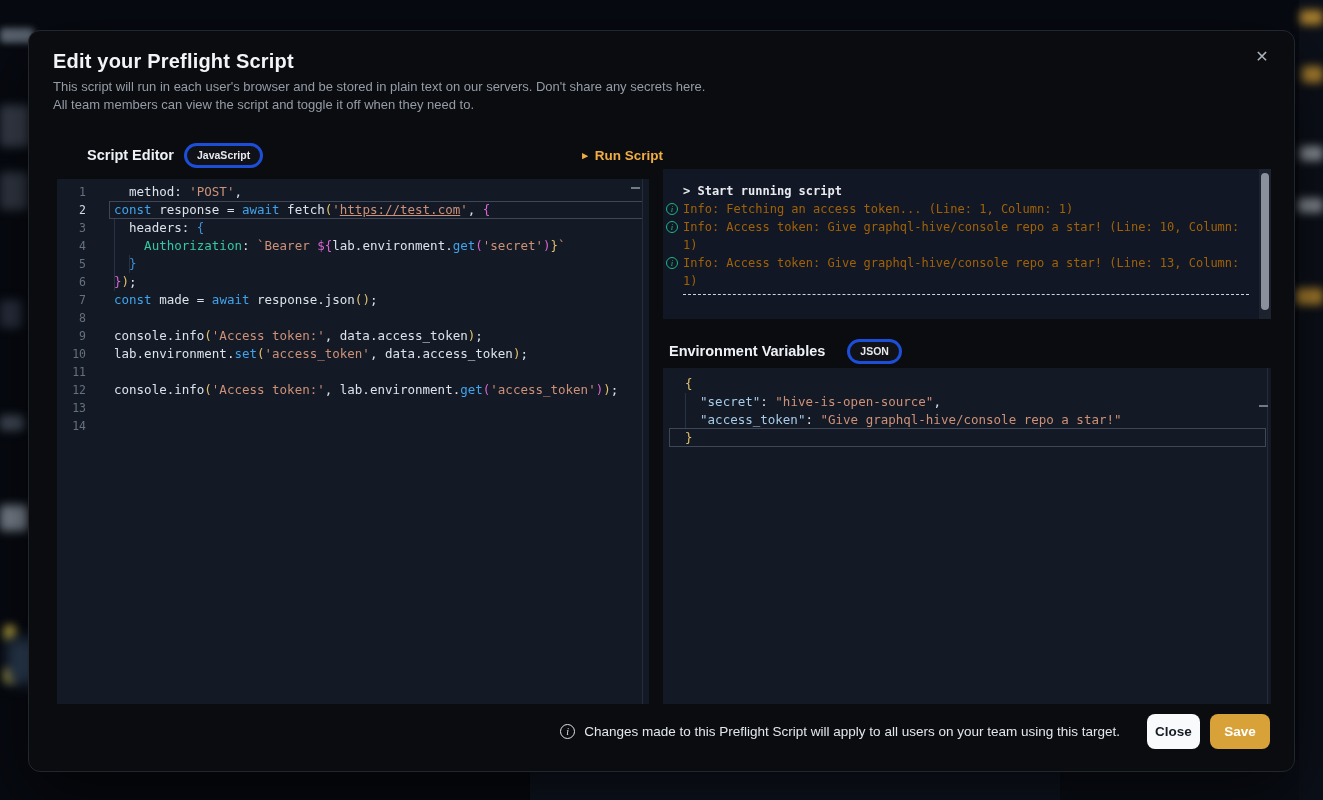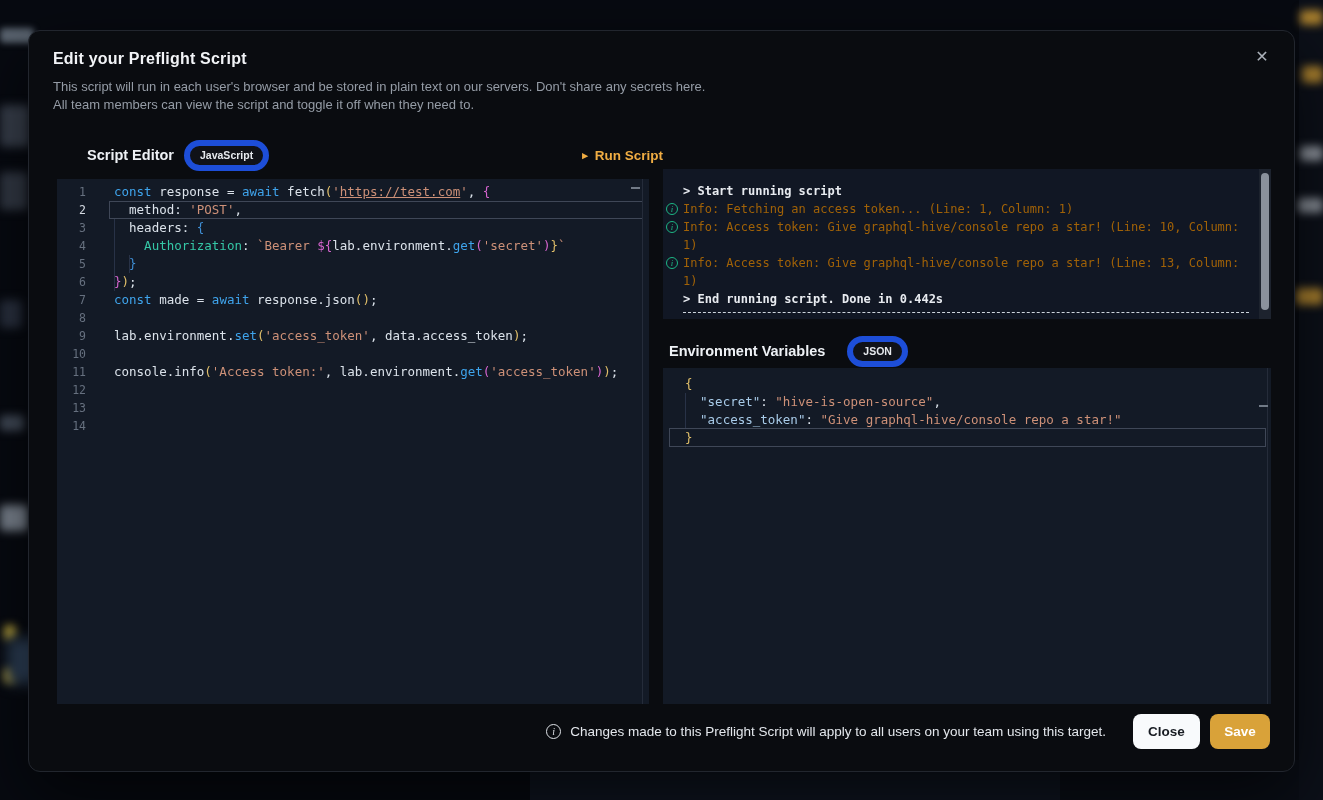--- a/index.html
+++ b/index.html
@@ -13,32 +13,32 @@
 
   
   .modal { position:absolute; left:28px; top:30px; width:1267px; height:742px;
     background:#0a0c10; border:1px solid #22262e; border-radius:12px;
     box-shadow:0 24px 70px rgba(0,0,0,.65); }
 
   .modal-close { position:absolute; top:12px; right:18px; width:28px; height:28px;
     background:none; border:none; color:#aab0b8; font-size:16px; line-height:28px;
     text-align:center; cursor:pointer; }
 
-  .modal-title { position:absolute; left:24px; top:19px; font-size:16px; font-weight:700;
+  .modal-title { position:absolute; left:24px; top:19px; font-size:20px; font-weight:700;
     color:#f2f4f7; letter-spacing:.2px; }
   .modal-desc { position:absolute; left:24px; color:#959ca6; font-size:13px; line-height:18px; }
   .desc1 { top:47px; } .desc2 { top:65px; }
 
   
   .col-head { position:absolute; height:24px; display:flex; align-items:center; }
   .head-left  { left:34px;  top:112px; width:586px;margin-left:24px; }
   .head-right { left:640px; top:112px; width:602px;margin-top:28px; }
   .head-env   { left:640px; top:308px; width:602px;gap:12px; }
   .col-title { font-size:14.5px; font-weight:700; color:#eef1f5; }
-  .badge { margin-left:10px; border:6px solid #1d4ed8; background:#101218; color:#e6e9ed;
+  .badge { margin-left:10px; border:3px solid #1d4ed8; background:#101218; color:#e6e9ed;
     font-size:10.5px; font-weight:700; padding:3px 10px 4px; border-radius:999px; }
   .spacer { flex:1; }
   .accent-btn { background:none; border:none; color:#f0ad43; font-size:13.5px; font-weight:600;
     cursor:pointer; display:flex; align-items:center; gap:7px; font-family:"Liberation Sans",sans-serif; }
   .accent-btn .glyph { font-size:11px; }
 
   
   .panel { position:absolute; background:#131a26; overflow:hidden; }
   .script-panel  { left:28px;  top:148px; width:592px; height:525px; }
   .console-panel { left:634px; top:138px; width:608px; height:150px; background:#111724; }
@@ -87,21 +87,21 @@
     background:#8a919c; border-radius:4px; }
 
   
   .footer { position:absolute; right:24px; top:682px; height:36px; display:flex; align-items:center; }
   .note-icon { width:15px; height:15px; border:1.4px solid #dfe3e8; border-radius:50%;
     color:#dfe3e8; font-size:10px; line-height:13px; text-align:center;
     font-family:"Liberation Serif",serif; font-style:italic; margin-right:9px; flex:none; }
   .footer-note { color:#e3e7ec; font-size:13.5px; margin-right:27px; }
   .btn { border:none; border-radius:8px; height:35px; font-size:13.5px; font-weight:600;
     cursor:pointer; font-family:"Liberation Sans",sans-serif; }
-  .btn-close { background:#f8fafc; color:#171b22; width:67px; margin-right:10px; }
+  .btn-close { background:#f8fafc; color:#171b22; width:53px; margin-right:10px; }
   .btn-save { background:#d9a239; color:#ffffff; width:60px; }
 </style>
 </head>
 <body>
 
 <div class="backdrop">
   <div class="band" style="left:530px;top:760px;width:530px;height:40px;background:#0f1520;"></div>
   <div class="band" style="left:1060px;top:760px;width:263px;height:40px;background:#0a0e16;"></div>
   <div class="band" style="left:1299px;top:0;width:24px;height:800px;background:#0c1019;"></div>
   <div class="blob" style="left:0;top:28px;width:34px;height:15px;background:#5a6470;filter:blur(3px);"></div>
@@ -160,28 +160,29 @@
         <div class="ln">7</div>
         <div class="ln">8</div>
         <div class="ln">9</div>
         <div class="ln">10</div>
         <div class="ln">11</div>
         <div class="ln">12</div>
         <div class="ln">13</div>
         <div class="ln">14</div>
       </div>
     <div class="code-area">
+        <div class="code-line"><span class="tk-pl">  method: </span><span class="tk-str">'POST'</span><span class="tk-pl">,</span></div>
         <div class="code-line"><span class="tk-kw">const</span><span class="tk-pl"> response = </span><span class="tk-kw">await</span><span class="tk-pl"> fetch</span><span class="tk-b1">(</span><span class="tk-str">'</span><span class="tk-stru">https://test.com</span><span class="tk-str">'</span><span class="tk-pl">, </span><span class="tk-b2">{</span></div>
-        <div class="code-line"><span class="tk-pl">  method: </span><span class="tk-str">'POST'</span><span class="tk-pl">,</span></div>
         <div class="code-line"><span class="tk-pl">  headers: </span><span class="tk-b3">{</span></div>
         <div class="code-line"><span class="tk-prop">    Authorization</span><span class="tk-pl">: </span><span class="tk-str">`Bearer </span><span class="tk-b2">${</span><span class="tk-pl">lab.environment.</span><span class="tk-meth">get</span><span class="tk-b2">(</span><span class="tk-str">'secret'</span><span class="tk-b2">)</span><span class="tk-b1">}</span><span class="tk-str">`</span></div>
         <div class="code-line"><span class="tk-pl">  </span><span class="tk-b3">}</span></div>
         <div class="code-line"><span class="tk-b2">}</span><span class="tk-b1">)</span><span class="tk-pl">;</span></div>
         <div class="code-line"><span class="tk-kw">const</span><span class="tk-pl"> made = </span><span class="tk-kw">await</span><span class="tk-pl"> response.json</span><span class="tk-b1">()</span><span class="tk-pl">;</span></div>
         <div class="code-line">&nbsp;</div>
+        <div class="code-line"><span class="tk-pl">console.info</span><span class="tk-b1">(</span><span class="tk-str">'Access token:'</span><span class="tk-pl">, data.access_token</span><span class="tk-b1">)</span><span class="tk-pl">;</span></div>
         <div class="code-line"><span class="tk-pl">lab.environment.</span><span class="tk-meth">set</span><span class="tk-b1">(</span><span class="tk-str">'access_token'</span><span class="tk-pl">, data.access_token</span><span class="tk-b1">)</span><span class="tk-pl">;</span></div>
         <div class="code-line">&nbsp;</div>
         <div class="code-line"><span class="tk-pl">console.info</span><span class="tk-b1">(</span><span class="tk-str">'Access token:'</span><span class="tk-pl">, lab.environment.</span><span class="tk-meth">get</span><span class="tk-b2">(</span><span class="tk-str">'access_token'</span><span class="tk-b2">)</span><span class="tk-b1">)</span><span class="tk-pl">;</span></div>
         <div class="code-line">&nbsp;</div>
       </div>
     <div class="cur-line script-cur"></div>
     <div class="vline" style="left:585px;"></div>
     <div class="ruler-dash" style="left:574px;top:8px;"></div>
   </div>
 
@@ -194,23 +195,20 @@
           <span class="ci">i</span>
           <span class="ct">Info: Fetching an access token... (Line: 1, Column: 1)</span>
         </div>
         <div class="console-line info">
           <span class="ci">i</span>
           <span class="ct">Info: Access token: Give graphql-hive/console repo a star! (Line: 10, Column: 1)</span>
         </div>
         <div class="console-line info">
           <span class="ci">i</span>
           <span class="ct">Info: Access token: Give graphql-hive/console repo a star! (Line: 13, Column: 1)</span>
-        </div>
-        <div class="console-line log">
-          <span class="ct">&gt; End running script. Done in 0.442s</span>
         </div>
         <div class="console-sep"></div>
       </div>
     <div class="scrollbar">
       <div class="scroll-thumb"></div>
     </div>
   </div>
 
   <div class="col-head head-env">
     <span class="col-title">Environment Variables</span>

